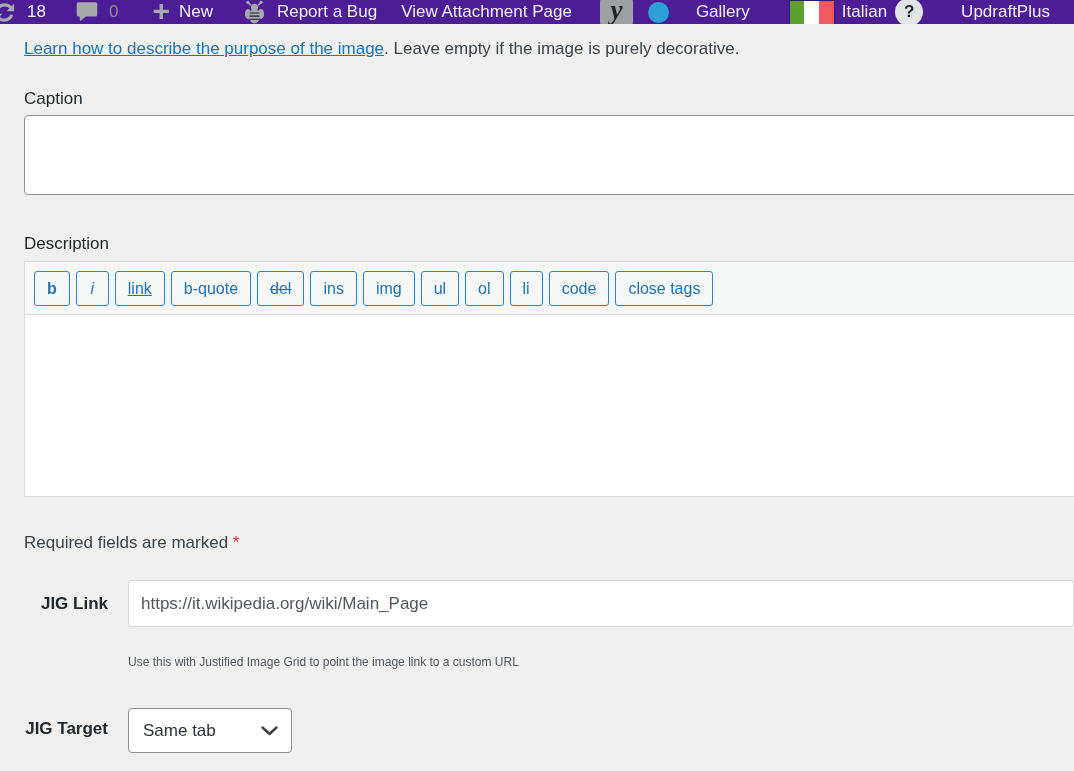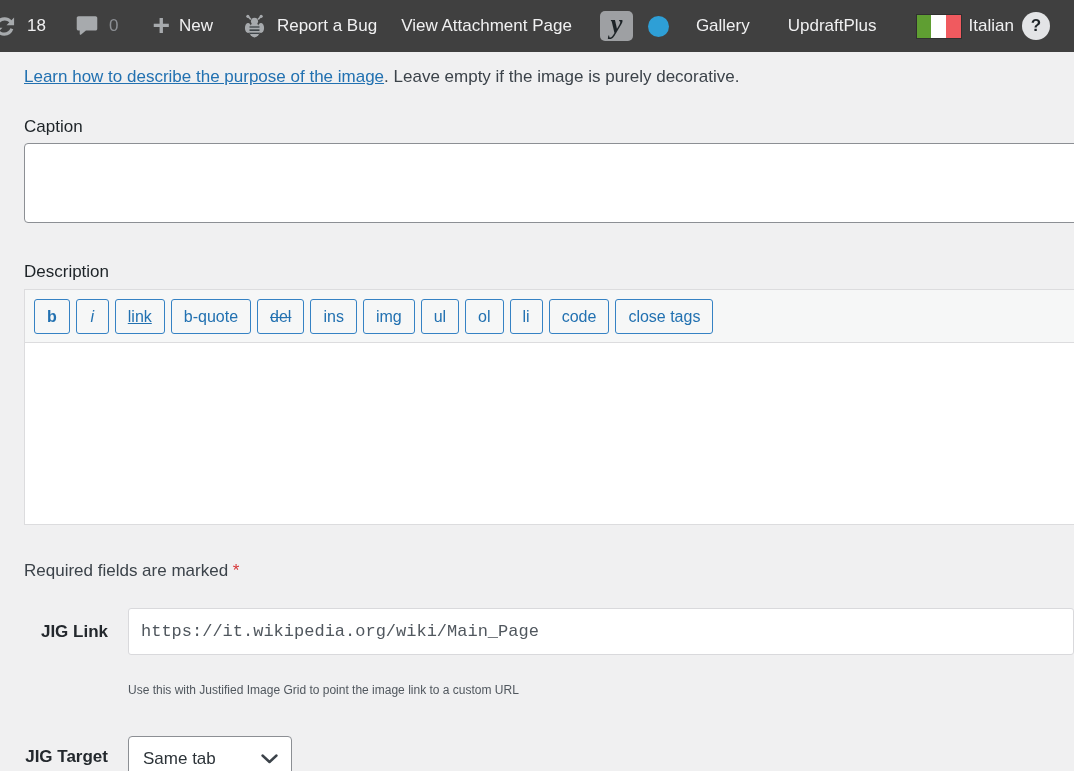--- a/index.html
+++ b/index.html
@@ -5,21 +5,21 @@
   html,body{margin:0;padding:0;}
   body{
     width:1074px;height:771px;overflow:hidden;
     background:#f0f0f1;
     font-family:"Liberation Sans","DejaVu Sans",sans-serif;
     color:#3c434a;
     -webkit-font-smoothing:antialiased;
   }
   
   .admin-bar{
-    display:flex;align-items:center;height:52px;background:#404040;
+    display:flex;align-items:center;height:24px;background:#4c1d95;
     white-space:nowrap;overflow:hidden;
   }
   .ab-item{
     display:flex;align-items:center;height:100%;padding:0 11px;
     color:#f0f0f1;font-size:17px;gap:9px;cursor:pointer;
   }
   .ab-item svg{display:block;}
   .ab-count{font-size:17px;}
   .ab-count.muted{color:#8c8f94;}
   .plus-glyph{color:#a7aaad;font-size:30px;font-weight:600;line-height:1;margin-top:-3px;}
@@ -81,21 +81,21 @@
   .form-row.link-row{margin-top:27px;}
   .form-row.target-row{margin-top:35px;align-items:flex-start;}
   .row-label{
     width:84px;flex:0 0 84px;text-align:right;
     font-size:17px;font-weight:bold;color:#23282d;line-height:27px;
   }
   .target-row .row-label{padding-top:7px;}
   .row-input{
     box-sizing:border-box;margin-left:20px;width:954px;height:47px;
     background:#fff;border:1px solid #d9d9dc;border-radius:3px;
-    font-family:Liberation Mono, monospace;font-size:17px;color:#50575e;padding:0 12px;outline:none;
+    font-family:Liberation Sans, sans-serif;font-size:17px;color:#50575e;padding:0 12px;outline:none;
   }
   .help-text{margin:25px 0 0 128px;font-size:12px;line-height:21px;color:#50575e;}
   .select-wrap{position:relative;margin-left:20px;display:inline-block;}
   .select-wrap select{
     -webkit-appearance:none;appearance:none;
     box-sizing:border-box;width:164px;height:45px;
     background:#fff;border:1px solid #8c8f94;border-radius:4px;
     font-family:inherit;font-size:17px;color:#2c3338;padding:0 44px 0 14px;outline:none;cursor:pointer;
   }
   .select-wrap .chev{position:absolute;right:14px;top:18px;pointer-events:none;}
@@ -156,32 +156,32 @@
   </div>
 
   <div class="ab-item" style="padding:0 4px;">
     <span class="blue-dot"></span>
   </div>
 
   <div class="ab-item" style="margin-left:12px;">
     <span>Gallery</span>
   </div>
 
-  <div class="ab-item" style="margin-left:16px;">
-    <span>UpdraftPlus</span>
-  </div>
-
   <div class="ab-item" style="margin-left:18px;gap:8px;">
     <span class="flag">
         <i class="g"></i>
         <i class="w"></i>
         <i class="r"></i>
       </span>
     <span>Italian</span>
     <span class="help-badge">?</span>
+  </div>
+
+  <div class="ab-item" style="margin-left:16px;">
+    <span>UpdraftPlus</span>
   </div>
 
 </div>
 
 <div class="content">
 
   <p class="alt-help"><a href="#">Learn how to describe the purpose of the image</a><span>. Leave empty if the image is purely decorative.</span></p>
 
   <label class="field-label">Caption</label>
   <textarea class="caption-textarea" style=""></textarea>

